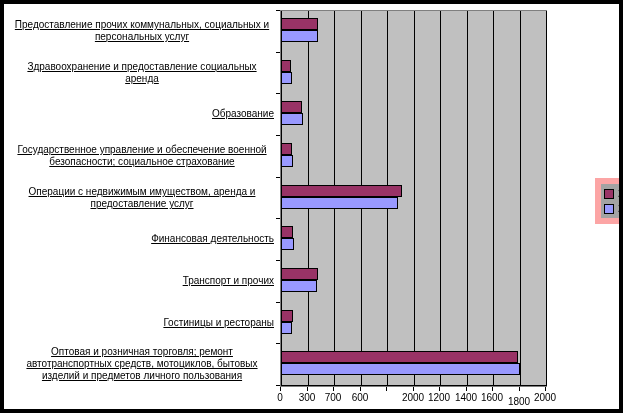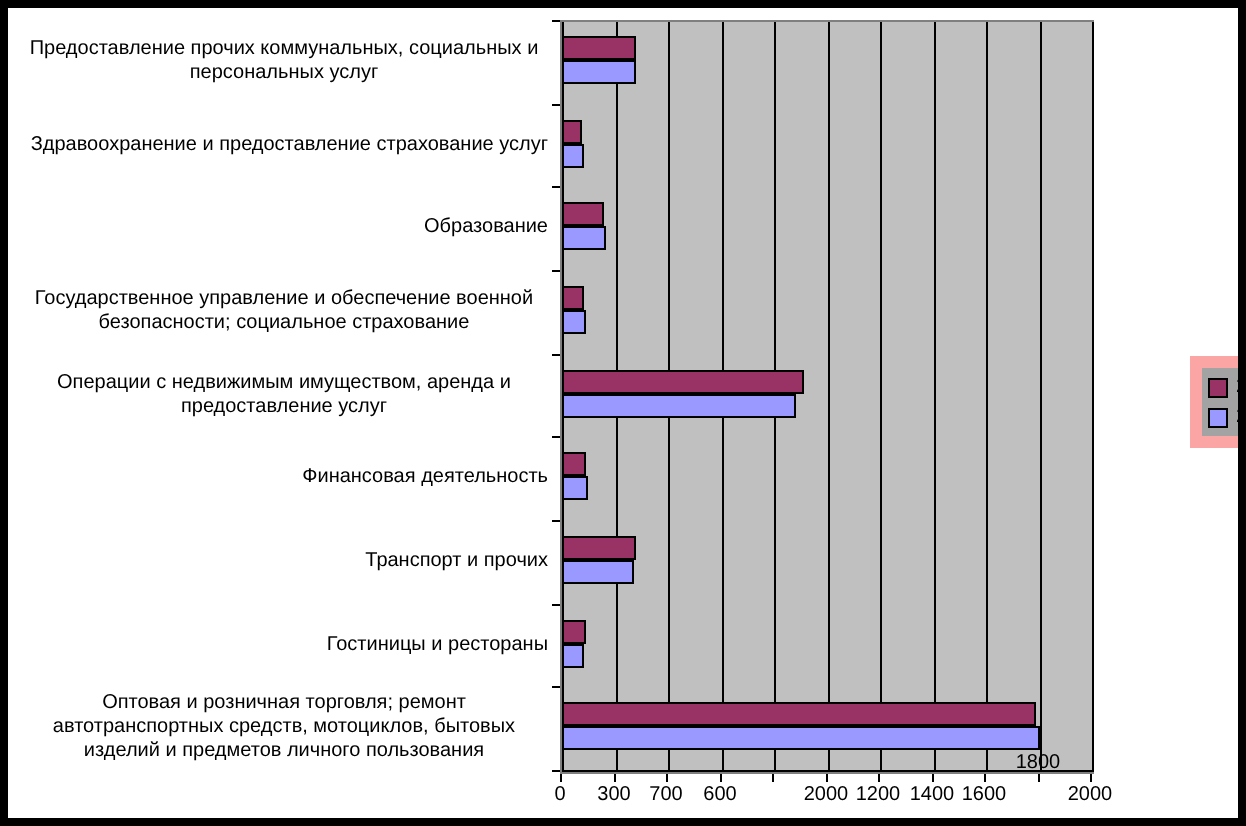--- a/index.html
+++ b/index.html
@@ -11,21 +11,21 @@
   .plot{
     position:absolute;left:276px;top:6px;width:265px;height:375px;
     background:#C0C0C0;border:1px solid #7F7F7F;box-sizing:content-box;
   }
   .gridline{position:absolute;top:0;bottom:0;width:1px;background:#000;}
   .axis-y{position:absolute;left:0;top:0;bottom:0;width:1px;background:#000;}
   .axis-x{position:absolute;left:0;right:0;bottom:0;height:1px;background:#000;}
   .bar{position:absolute;height:12px;border:1px solid #000;box-sizing:border-box;}
   .cat-row{
     position:absolute;left:2px;width:268px;display:flex;
-    align-items:center;justify-content:flex-end;
+    align-items:center;justify-content:flex-end;text-decoration:underline;
   }
   .cat-label{
     font-size:10px;line-height:12px;text-align:center;max-width:264px;
   }
   .tick-cat{position:absolute;width:4px;height:1px;background:#000;}
   .tick-val{position:absolute;width:1px;height:4px;background:#000;}
   .x-label{
     position:absolute;width:40px;text-align:center;font-size:10px;line-height:11px;
   }
   .legend{
@@ -69,21 +69,21 @@
     <div class="bar" style="left: 0px; top: 299px; width: 12px; background: rgb(153, 51, 102);"></div>
     <div class="bar" style="left: 0px; top: 311px; width: 11px; background: rgb(153, 153, 255);"></div>
     <div class="bar" style="left: 0px; top: 340px; width: 237px; background: rgb(153, 51, 102);"></div>
     <div class="bar" style="left: 0px; top: 352px; width: 239px; background: rgb(153, 153, 255);"></div>
   </div>
 <div id="labels">
     <div class="cat-row" style="top: 6px; height: 42px;">
       <div class="cat-label">Предоставление прочих коммунальных, социальных и персональных услуг</div>
     </div>
     <div class="cat-row" style="top: 48px; height: 42px;">
-      <div class="cat-label">Здравоохранение и предоставление страхование услуг</div>
+      <div class="cat-label">Здравоохранение и предоставление социальных аренда</div>
     </div>
     <div class="cat-row" style="top: 89px; height: 42px;">
       <div class="cat-label">Образование</div>
     </div>
     <div class="cat-row" style="top: 131px; height: 42px;">
       <div class="cat-label">Государственное управление и обеспечение военной безопасности; социальное страхование</div>
     </div>
     <div class="cat-row" style="top: 173px; height: 42px;">
       <div class="cat-label">Операции с недвижимым имуществом, аренда и предоставление услуг</div>
     </div>
@@ -103,21 +103,21 @@
 <div id="xlabels">
     <div class="x-label" style="left: 256px; top: 388px;">0</div>
     <div class="x-label" style="left: 283px; top: 388px;">300</div>
     <div class="x-label" style="left: 309px; top: 388px;">700</div>
     <div class="x-label" style="left: 336px; top: 388px;">600</div>
     <div class="x-label" style="left: 362px; top: 388px; margin-top: 40px;">800</div>
     <div class="x-label" style="left: 389px; top: 388px;">2000</div>
     <div class="x-label" style="left: 415px; top: 388px;">1200</div>
     <div class="x-label" style="left: 442px; top: 388px;">1400</div>
     <div class="x-label" style="left: 468px; top: 388px;">1600</div>
-    <div class="x-label" style="left: 495px; top: 372px;">1800</div>
+    <div class="x-label" style="left: 495px; top: 392px;">1800</div>
     <div class="x-label" style="left: 521px; top: 388px;">2000</div>
   </div>
 <div class="legend" id="legend">
     <div class="legend-row">
       <div class="legend-swatch" style="background: rgb(153, 51, 102);"></div>
       <span class="legend-label">2011 год</span>
     </div>
     <div class="legend-row">
       <div class="legend-swatch" style="background: rgb(153, 153, 255);"></div>
       <span class="legend-label">2010 год</span>

